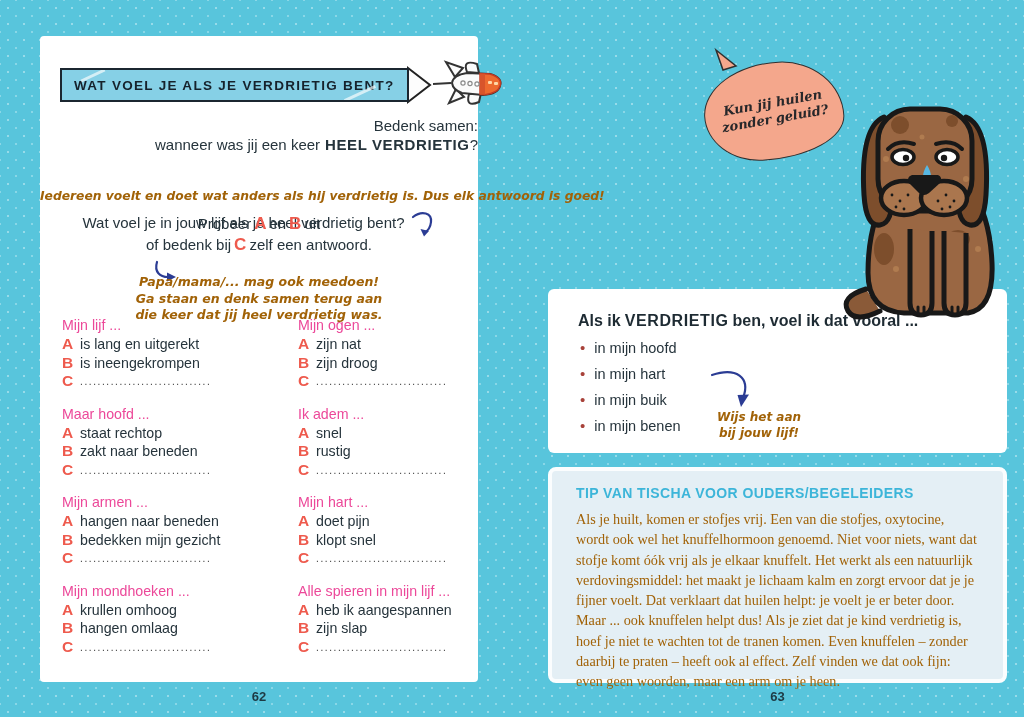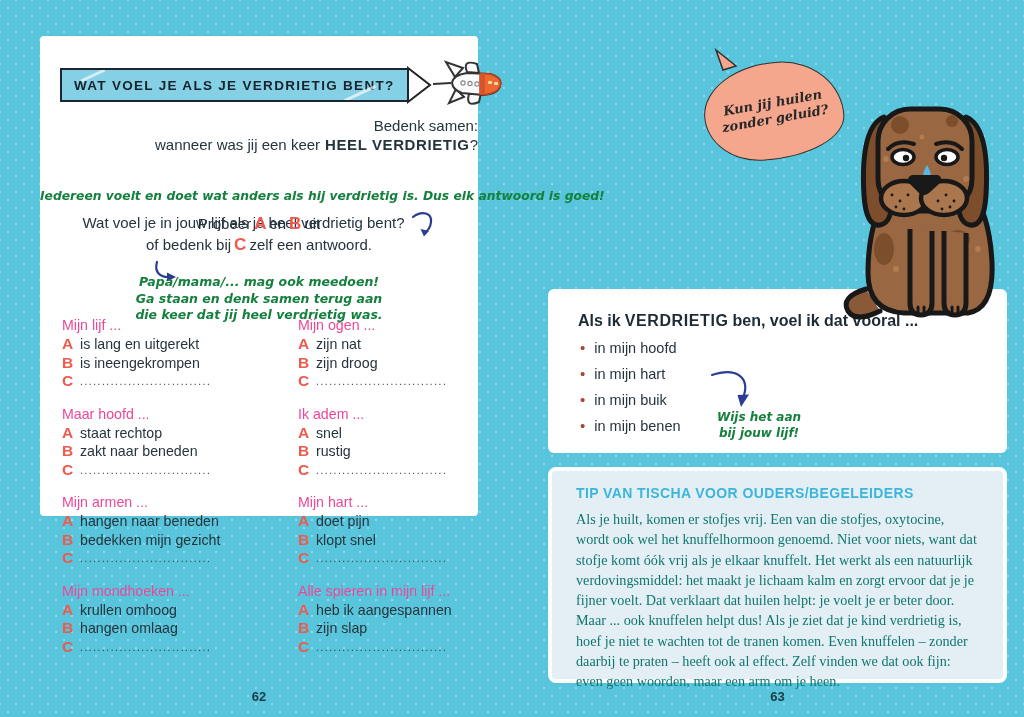--- a/index.html
+++ b/index.html
@@ -9,21 +9,21 @@
     position:relative; width:1024px; height:717px; overflow:hidden;
     background-color:#58c5dc;
     background-image:
       radial-gradient(rgba(255,255,255,.38) 1.4px, transparent 1.5px),
       radial-gradient(rgba(255,255,255,.30) 1.4px, transparent 1.5px);
     background-size:16px 16px, 16px 16px;
     background-position:0 0, 8px 8px;
   }
   
   .left-page {
-    position:absolute; left:40px; top:36px; width:438px; height:480px;
+    position:absolute; left:40px; top:36px; width:438px; height:646px;
     background:#fff; border-radius:4px;
   }
   .banner-row { position:absolute; left:20px; top:20px; display:flex; align-items:center; }
   .banner-box {
     position:relative; background:#86d0e6; border:2.5px solid #1b2630;
     color:#16222c; font-weight:bold; font-size:13.5px; letter-spacing:1.3px;
     padding:8px 12px 7px; white-space:nowrap; overflow:hidden;
   }
   .banner-box::before, .banner-box::after {
     content:""; position:absolute; width:26px; height:3px; background:rgba(255,255,255,.65);
@@ -32,21 +32,21 @@
   .banner-box::before { left:18px; top:4px; }
   .banner-box::after { right:30px; bottom:5px; width:34px; }
   .pennant-svg { margin-left:-2px; }
   .plane-svg { margin-left:0; }
   .intro { position:absolute; top:80px; left:0; width:100%; text-align:right;
     font-size:15px; line-height:19px; color:#26343c; }
   .caps-emph { font-weight:bold; letter-spacing:.6px; margin-left:5px; }
   .prompt-row { position:absolute; top:131px; left:0; width:100%;
     display:flex; justify-content:center; align-items:center; gap:5px;
     font-size:15px; color:#26343c;margin-top:40px; }
-  .hand { color:#15803d; font-style:italic; font-weight:bold;
+  .hand { color:#a16207; font-style:italic; font-weight:bold;
     font-family:"DejaVu Sans", sans-serif; }
   .handnote1 { position:absolute; top:153px; left:0; width:100%; text-align:center;
     font-size:12.3px; white-space:nowrap; }
   .try-block { position:absolute; top:177px; left:0; width:100%; text-align:center;
     font-size:15px; line-height:21px; color:#26343c; }
   .abc { color:#ee5a4d; font-weight:bold; display:inline-block; }
   .abc-lg { font-size:17px; margin:0 3px; }
   .handnote2-wrap { position:absolute; top:238px; left:0; width:100%; text-align:center;
     font-size:12.5px; line-height:16.5px; }
   .hn2-arrow { position:absolute; left:112px; top:224px; }
@@ -80,21 +80,21 @@
   .feel-list { position:absolute; left:32px; top:46px; list-style:none; }
   .feel-item { display:flex; align-items:baseline; line-height:26px; font-size:14.5px; color:#26343c; }
   .bullet { color:#a8423a; font-size:15px; margin-right:9px; }
   .feel-note-arrow { position:absolute; left:158px; top:78px; }
   .feel-note-lines { position:absolute; left:146px; top:120px; width:130px; text-align:center;
     font-size:12px; line-height:16px; }
   .tip-box { position:absolute; left:548px; top:467px; width:459px; height:216px; z-index:3;
     background:#e4eff5; border:4px solid #fbfdfe; border-radius:8px;
     padding:14px 22px 0 24px; }
   .tip-title { color:#3cb5d9; font-weight:bold; font-size:14px; letter-spacing:.4px; margin-bottom:8px; }
-  .tip-body { font-family:"Liberation Serif", serif; font-size:14.2px; line-height:20.3px; color:#0f766e; }
+  .tip-body { font-family:"Liberation Serif", serif; font-size:14.2px; line-height:20.3px; color:#a16207; }
 </style>
 </head>
 <body>
 
 <div class="canvas">
 
   <div class="left-page">
 
     <div class="banner-row">
       <div class="banner-box">WAT VOEL JE ALS JE VERDRIETIG BENT?</div>

